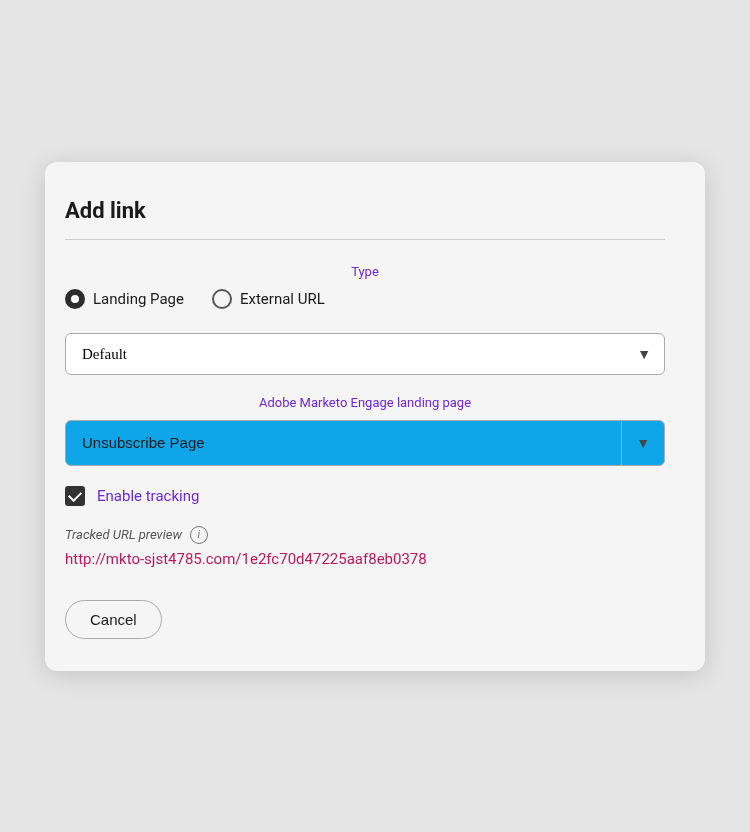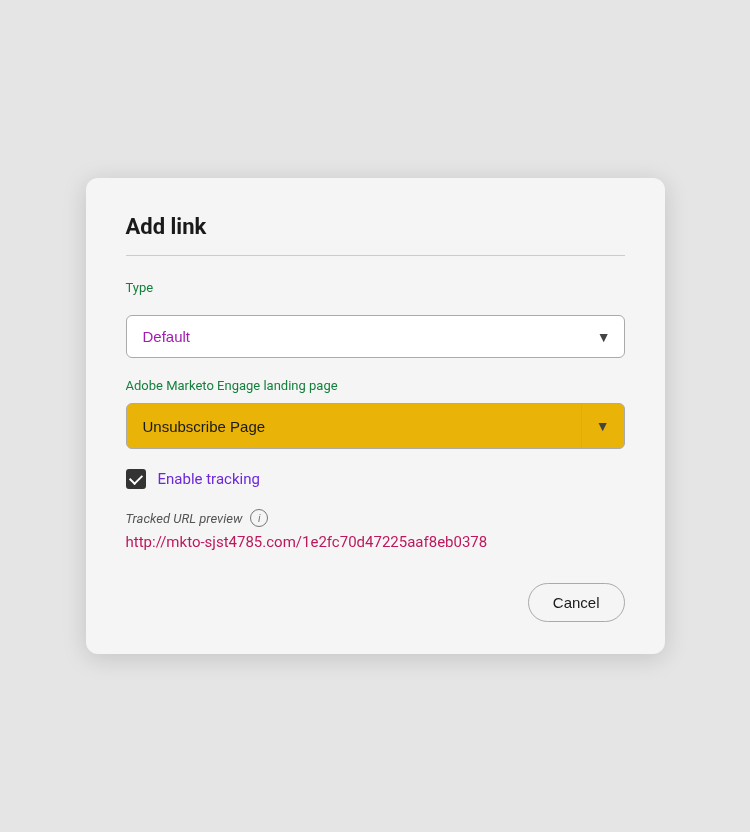--- a/index.html
+++ b/index.html
@@ -14,42 +14,43 @@
       display: flex;
       align-items: center;
       justify-content: center;
       background: #e5e5e5;
       font-family: -apple-system, BlinkMacSystemFont, 'Segoe UI', Roboto, sans-serif;
     }
 
     .dialog {
       background: #f5f5f5;
       border-radius: 12px;
-      width: 579px;
-      padding: 36px 40px 32px 40px;
+      width: 660px;
+      padding: 36px 40px 32px 20px;
       box-shadow: 0 4px 24px rgba(0,0,0,0.15);
     }
 
     .dialog-title {
       font-size: 22px;
       font-weight: 700;
       color: #1a1a1a;
       margin-bottom: 16px;
     }
 
     .divider {
       height: 1px;
       background: #cccccc;
       margin-bottom: 24px;
     }
 
     .field-label {
       font-size: 13px;
-      color: #15803d;
+      color: #6d28d9;
       margin-bottom: 10px;
+      text-align: center;
     }
 
     .radio-group {
       display: flex;
       align-items: center;
       gap: 28px;
       margin-bottom: 24px;
     }
 
     .radio-option {
@@ -102,39 +103,40 @@
     }
 
     .select-full {
       width: 100%;
       appearance: none;
       background: #ffffff;
       border: 1.5px solid #aaaaaa;
       border-radius: 6px;
       padding: 12px 16px;
       font-size: 15px;
-      color: #a21caf;
-      cursor: pointer;
+      color: #000000;
+      cursor: pointer;
+      font-family: Liberation Serif, serif;
     }
 
     .select-wrapper .chevron {
       position: absolute;
       right: 14px;
       top: 50%;
       transform: translateY(-50%);
       pointer-events: none;
       color: #444;
       font-size: 14px;
     }
 
     .landing-page-select-wrapper {
       display: flex;
       border: 1.5px solid #aaaaaa;
       border-radius: 6px;
-      background: #eab308;
+      background: #0ea5e9;
       overflow: hidden;
     }
 
     .landing-page-select-wrapper select {
       flex: 1;
       appearance: none;
       border: none;
       background: transparent;
       padding: 12px 16px;
       font-size: 15px;
@@ -231,21 +233,21 @@
     }
 
     .tracked-url-value {
       font-size: 15px;
       color: #be185d;
       word-break: break-all;
     }
 
     .dialog-footer {
       display: flex;
-      justify-content: flex-end;
+      justify-content: flex-start;
       gap: 8px;
       margin-top: 32px;
     }
 
     .btn-cancel {
       padding: 10px 24px;
       border-radius: 999px;
       border: 1.5px solid #aaaaaa;
       background: transparent;
       font-size: 15px;
@@ -266,20 +268,30 @@
   </style>
 </head>
 <body>
 
 <div class="dialog">
   <div class="dialog-title">Add link</div>
   <div class="divider"></div>
 
   <div class="form-group">
     <div class="field-label">Type</div>
+    <div class="radio-group">
+      <label class="radio-option">
+        <input type="radio" name="link-type" checked="" style="">
+        <span class="radio-label">Landing Page</span>
+      </label>
+      <label class="radio-option">
+        <input type="radio" name="link-type" style="">
+        <span class="radio-label">External URL</span>
+      </label>
+    </div>
   </div>
 
   <div class="form-group">
     <div class="select-wrapper">
       <select class="select-full">
         <option>Default</option>
         <option>Workspace A</option>
         <option>Workspace B</option>
       </select>
       <span class="chevron">▼</span>

